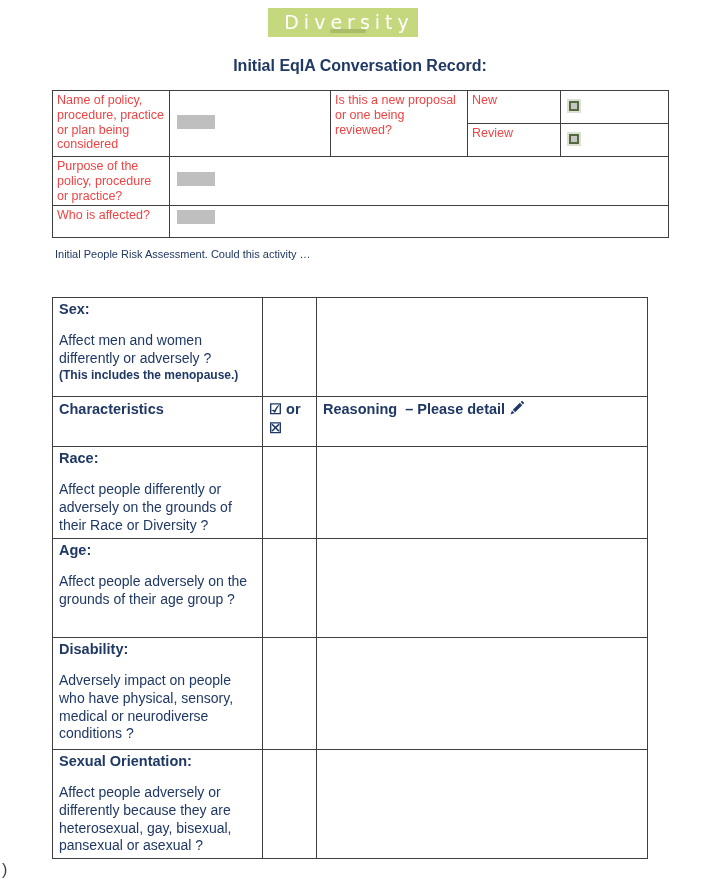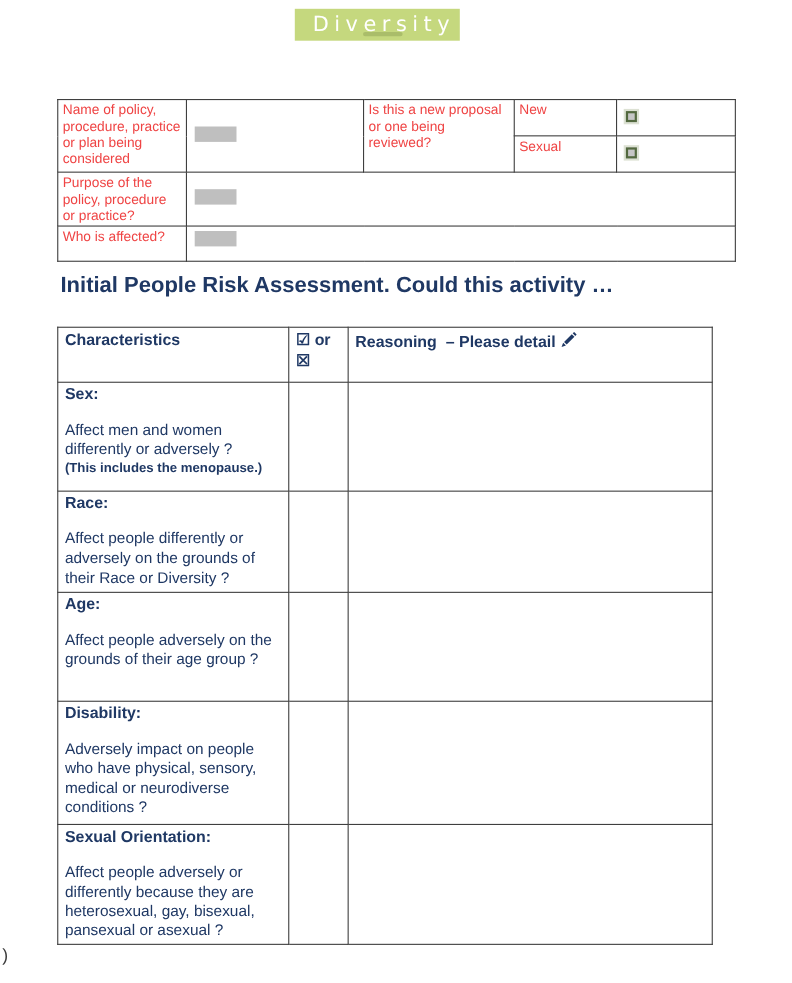--- a/index.html
+++ b/index.html
@@ -11,21 +11,21 @@
           background:#c5d87e; display:flex; align-items:center; justify-content:center; }
   .logo-text { color:#ffffff; font-size:19px; letter-spacing:5px;
                font-family:"DejaVu Sans", sans-serif; font-weight:400; transform:translateY(-1px);margin-left:12px; }
   .logo-subtext { position:absolute; left:62px; top:21px; width:36px; height:4px;
                   background:rgba(120,140,70,0.35); border-radius:2px; }
 
   
   .page-title { position:absolute; left:0; top:57px; width:720px; text-align:center;
                 color:#1f3864; font-size:16px; font-weight:bold; }
   .section-heading { position:absolute; left:55px; top:248px; color:#1f3864;
-                     font-size:20px; font-weight:bold; }
+                     font-size:11px; font-weight:normal; }
 
   
   table { border-collapse:collapse; table-layout:fixed; }
   td { border:1.6px solid #3f3f3f; vertical-align:top; padding:2px 4px; }
 
   
   .details-table { position:absolute; left:52px; top:90px; width:616px; }
   .details-table td { color:#ef4444; font-size:12.5px; line-height:1.18; font-weight:400; }
   .placeholder { display:inline-block; width:38px; height:14px; background:#bfbfbf; }
   .input-cell-mid { vertical-align:middle; padding-left:7px; }
@@ -49,20 +49,21 @@
 </head>
 <body>
 
 <div class="page">
 
   <div class="logo">
     <span class="logo-text">Diversity</span>
     <span class="logo-subtext"></span>
   </div>
 
+  <div class="page-title">Initial EqIA Conversation Record:</div>
 
   <table class="details-table">
     <colgroup>
       <col style="width:117px">
         <col style="width:161px">
         <col style="width:137px">
       <col style="width:93px">
         <col style="width:108px">
     </colgroup>
     <tbody>
@@ -71,21 +72,21 @@
       <td rowspan="2" class="input-cell-mid">
         <span class="placeholder"></span>
       </td>
       <td rowspan="2">Is this a new proposal or one being reviewed?</td>
       <td>New</td>
       <td class="checkbox-cell">
         <span class="checkbox"></span>
       </td>
     </tr>
     <tr style="height:33px">
-      <td>Sexual</td>
+      <td>Review</td>
       <td class="checkbox-cell">
         <span class="checkbox"></span>
       </td>
     </tr>
     <tr style="height:42px">
       <td>Purpose of the policy, procedure or practice?</td>
       <td colspan="4" class="input-cell-mid">
         <span class="placeholder"></span>
       </td>
     </tr>
@@ -100,42 +101,42 @@
 
   <div class="section-heading">Initial People Risk Assessment. Could this activity …</div>
 
   <table class="risk-table">
     <colgroup>
       <col style="width:210px">
         <col style="width:54px">
         <col style="width:331px">
     </colgroup>
     <tbody>
-        <tr style="height:50px">
+        <tr style="height:99px">
+      <td>
+        <div class="row-title">Sex:</div>
+        <div class="row-desc">Affect men and women differently or adversely ?</div>
+        <div class="row-note">(This includes the menopause.)</div>
+      </td>
+      <td></td>
+      <td></td>
+    </tr>
+    <tr style="height:50px">
       <td class="risk-head">Characteristics</td>
       <td class="risk-head">
         <div>☑ or</div>
         <div>☒</div>
       </td>
       <td class="risk-head">
         <span class="pre">Reasoning  – Please detail</span><span class="pen-icon"><svg width="16" height="16" viewBox="0 0 16 16">
                 <polygon points="1.5,14.5 3,10.5 5.5,13 " fill="#1f3864"></polygon>
                 <polygon points="3.8,9.8 10.8,2.8 13.2,5.2 6.2,12.2" fill="#1f3864"></polygon>
                 <polygon points="11.6,2 13,0.8 15.2,3 14,4.4" fill="#1f3864"></polygon>
               </svg></span>
       </td>
-    </tr>
-    <tr style="height:99px">
-      <td>
-        <div class="row-title">Sex:</div>
-        <div class="row-desc">Affect men and women differently or adversely ?</div>
-        <div class="row-note">(This includes the menopause.)</div>
-      </td>
-      <td></td>
-      <td></td>
     </tr>
     <tr style="height:79px">
       <td>
         <div class="row-title">Race:</div>
         <div class="row-desc">Affect people differently or adversely on the grounds of their Race or Diversity ?</div>
       </td>
       <td></td>
       <td></td>
     </tr>
     <tr style="height:99px">

